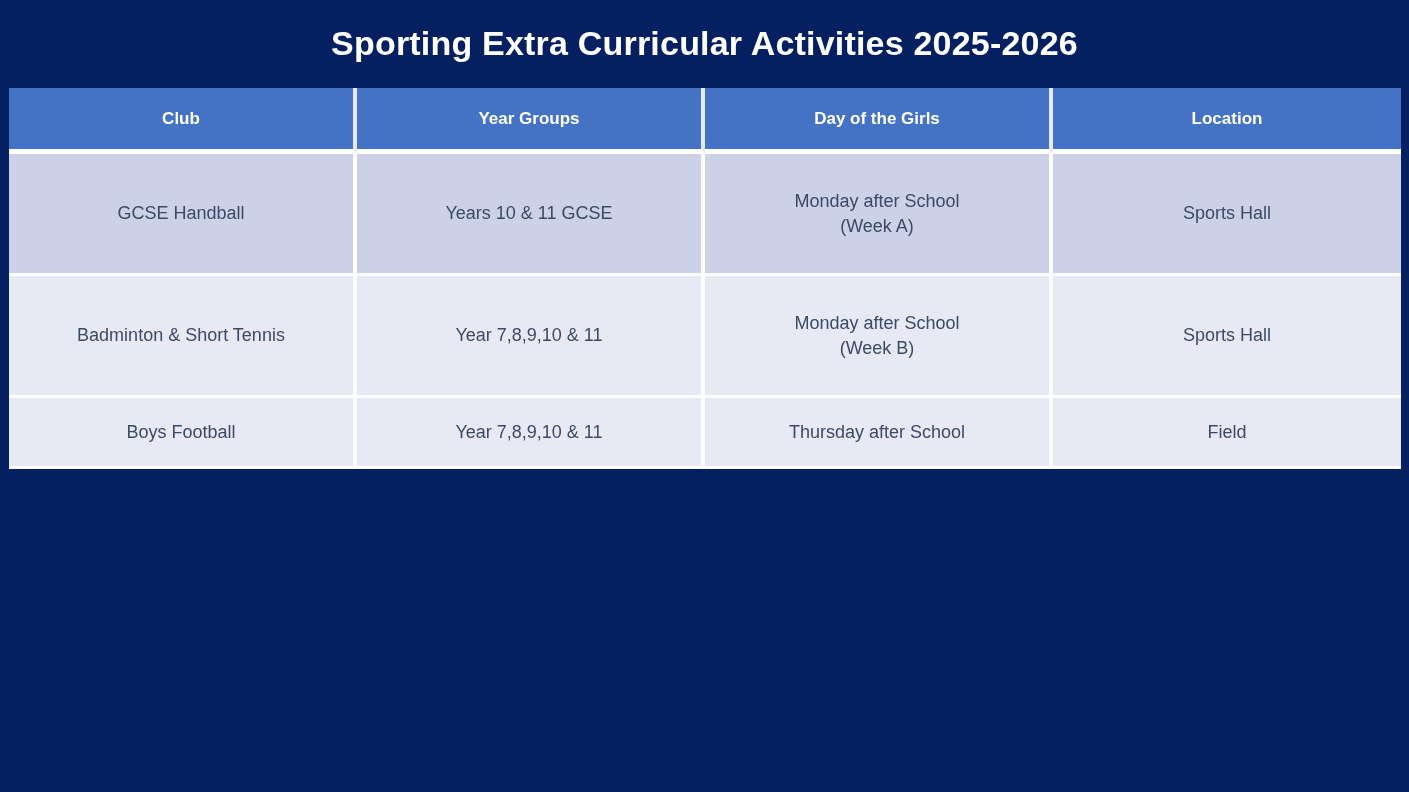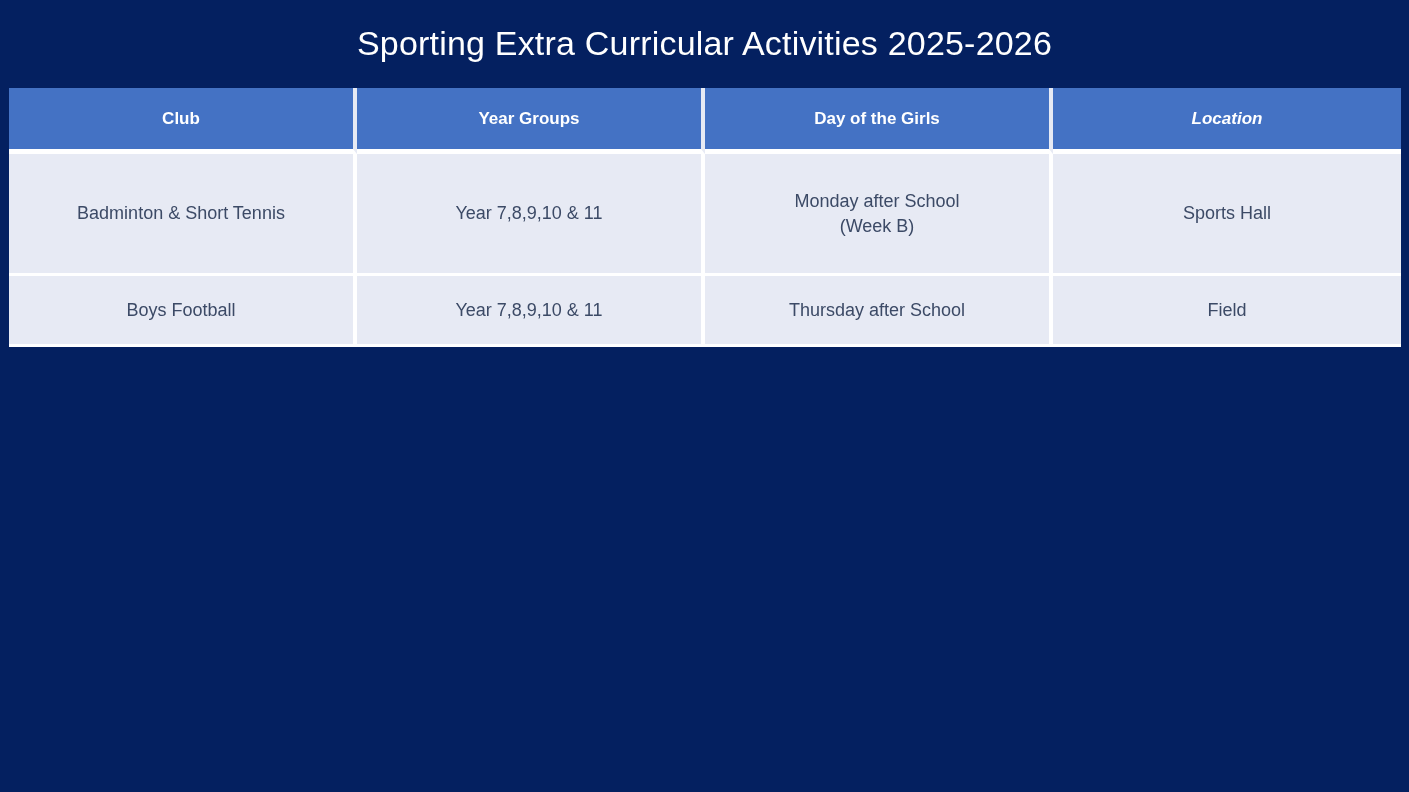--- a/index.html
+++ b/index.html
@@ -21,21 +21,21 @@
     box-sizing: border-box;
   }
   .title {
     position: absolute;
     top: 20px;
     left: 0;
     width: 1409px;
     text-align: center;
     color: #ffffff;
     font-size: 34px;
-    font-weight: 400;
+    font-weight: 700;
     letter-spacing: 0.2px;
     line-height: 46px;
     white-space: nowrap;
   }
   .table-wrap {
     position: absolute;
     left: 9px;
     top: 88px;
     width: 1391px;
     height: 603px;
@@ -57,21 +57,20 @@
     height: 66px;
     text-align: center;
     vertical-align: middle;
     border-right: 4px solid #e7eaf4;
     border-bottom: 5px solid #ffffff;
     box-sizing: border-box;
     padding: 8px 6px;
   }
   table.sched th:last-child {
     border-right: none;
-    font-style: italic;
   }
   table.sched td {
     color: #3c4a66;
     font-size: 18px;
     font-weight: 400;
     text-align: center;
     vertical-align: middle;
     border-right: 4px solid #ffffff;
     border-bottom: 3px solid #ffffff;
     box-sizing: border-box;
@@ -118,20 +117,29 @@
       <thead>
         <tr>
           <th>Club</th>
           <th>Year Groups</th>
           <th>Day of the Girls</th>
           <th>Location</th>
         </tr>
       </thead>
       <tbody>
 
+        <tr class="row-dark tall">
+          <td>GCSE Handball</td>
+          <td>Years 10 &amp; 11 GCSE</td>
+          <td>
+            <span class="cell-line">Monday after School</span>
+            <span class="cell-line">(Week A)</span>
+          </td>
+          <td>Sports Hall</td>
+        </tr>
 
         <tr class="row-light tall">
           <td>Badminton &amp; Short Tennis</td>
           <td>Year 7,8,9,10 &amp; 11</td>
           <td>
             <span class="cell-line">Monday after School</span>
             <span class="cell-line">(Week B)</span>
           </td>
           <td>Sports Hall</td>
         </tr>

